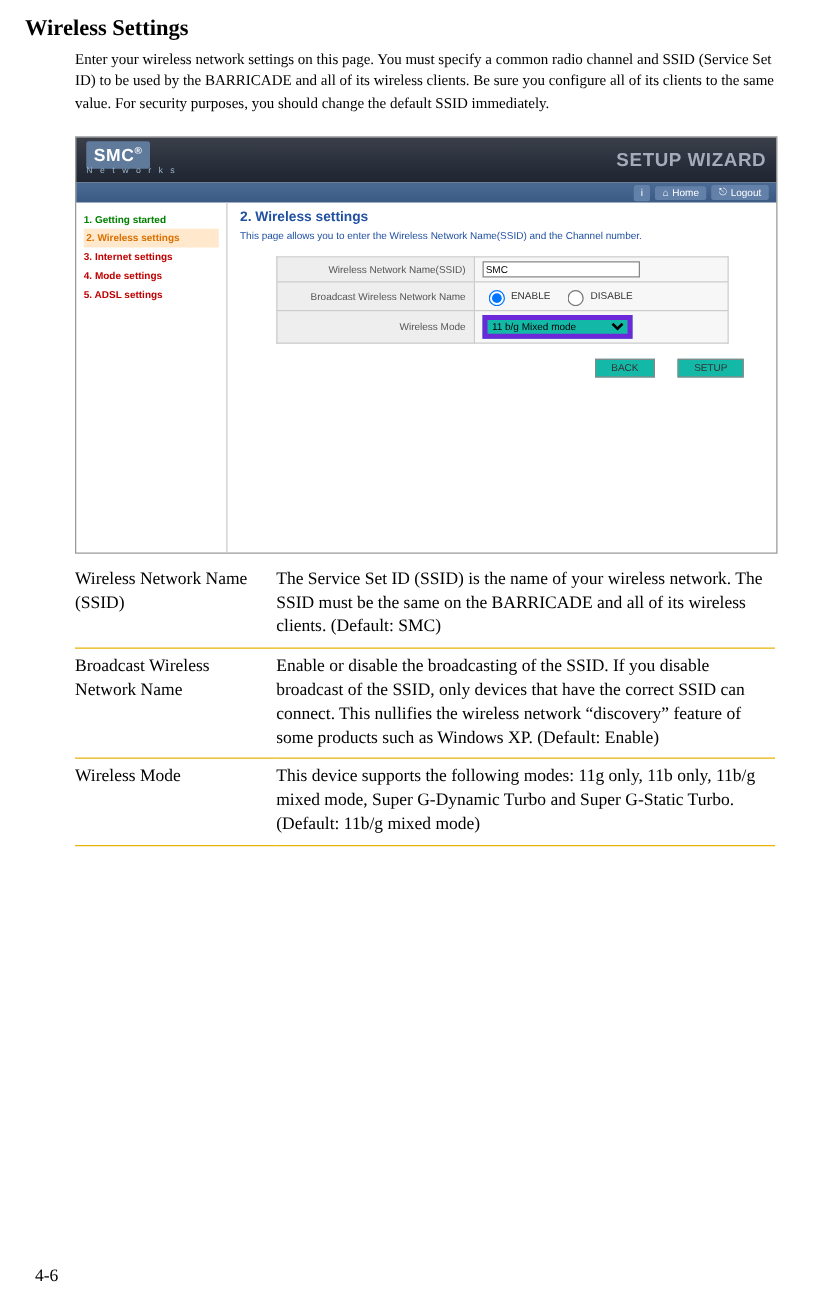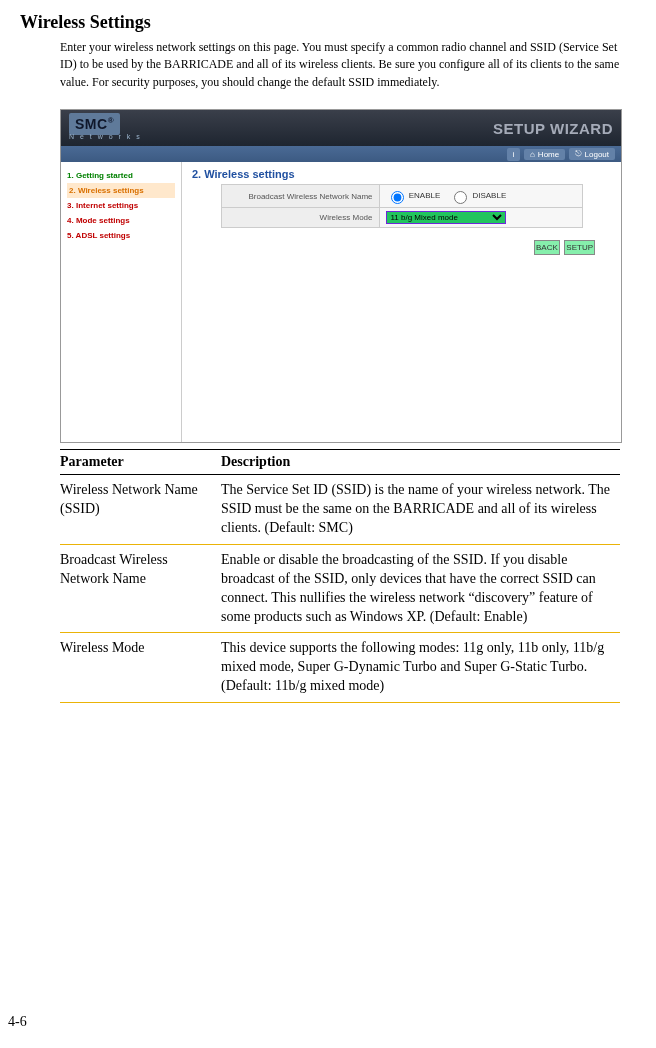--- a/index.html
+++ b/index.html
@@ -54,21 +54,21 @@
     align-items: center;
     justify-content: space-between;
     padding: 0 8px;
   }
   .logo {
     display: flex;
     align-items: center;
   }
   .logo-box {
     background: #5f7a9a;
-    color: #0f172a;
+    color: #ffffff;
     font-weight: bold;
     font-family: Arial, sans-serif;
     font-size: 14px;
     padding: 3px 6px;
     border-radius: 2px;
     letter-spacing: 0.5px;
   }
   .logo-r {
     font-size: 8px;
     vertical-align: super;
@@ -160,34 +160,34 @@
     text-align: left;
   }
   .tiny-input {
     font-size: 8px;
     padding: 1px 2px;
     border: 1px solid #888;
     background: #fff;
   }
   .tiny-select {
     font-size: 8px;
-    border: 1px solid #6d28d9;
-    background: #22c55e;
+    border: 4px solid #6d28d9;
+    background: #14b8a6;
   }
   .shot-footer-btns {
     text-align: right;
     padding: 12px 16px 6px 0;
   }
   .step-btn {
     display: inline-block;
     border: 1px solid #888;
-    background: #86efac;
-    padding: 2px 1px;
-    font-size: 8px;
-    margin-left: 2px;
+    background: #14b8a6;
+    padding: 2px 12px;
+    font-size: 8px;
+    margin-left: 16px;
     font-family: Arial, sans-serif;
   }
   
   .param-table {
     margin: 4px 0 0 40px;
     width: 560px;
     border-collapse: collapse;
     font-size: 14px;
   }
   .param-table th {
@@ -202,21 +202,21 @@
     border-bottom: 1px solid #eab308;
     padding: 6px 6px 6px 0;
     line-height: 1.35;
   }
   .param-table td.pname {
     width: 155px;
   }
   .page-num {
     position: absolute;
     bottom: 18px;
-    left: 8px;
+    left: 28px;
     font-size: 14px;
   }
 </style>
 </head>
 <body>
 
 <div class="page">
 
   <h2 class="section-title">Wireless Settings</h2>
   <p class="intro">Enter your wireless network settings on this page. You must specify a common radio channel and SSID (Service Set ID) to be used by the BARRICADE and all of its wireless clients. Be sure you configure all of its clients to the same value. For security purposes, you should change the default SSID immediately.</p>
@@ -245,23 +245,28 @@
     <div class="shot-body">
       <div class="shot-sidebar">
         <div class="nav-item nav-green"><span>1.</span> <span>Getting started</span></div>
         <div class="nav-item nav-orange"><span>2.</span> <span>Wireless settings</span></div>
         <div class="nav-item nav-red"><span>3.</span> <span>Internet settings</span></div>
         <div class="nav-item nav-red"><span>4.</span> <span>Mode settings</span></div>
         <div class="nav-item nav-red"><span>5.</span> <span>ADSL settings</span></div>
       </div>
       <div class="shot-main">
         <div class="main-title">2. Wireless settings</div>
+        <div class="main-sub">This page allows you to enter the Wireless Network Name(SSID) and the Channel number.</div>
 
         <table class="form-table">
           <tbody>
+              <tr>
+            <td class="label">Wireless Network Name(SSID)</td>
+            <td class="field"><input class="tiny-input" style="width: 120px;" value="SMC"></td>
+          </tr>
           <tr>
             <td class="label">Broadcast Wireless Network Name</td>
             <td class="field">
               <label><input type="radio" checked="" style="vertical-align: middle;"> <span>ENABLE</span></label>
               &nbsp;&nbsp;
               <label><input type="radio" style="vertical-align: middle;"> <span>DISABLE</span></label>
             </td>
           </tr>
           <tr>
             <td class="label">Wireless Mode</td>
@@ -273,24 +278,20 @@
         <div class="shot-footer-btns">
           <span class="step-btn">BACK</span>
           <span class="step-btn">SETUP</span>
         </div>
       </div>
     </div>
   </div>
 
   <table class="param-table">
     <tbody>
-        <tr>
-      <th>Parameter</th>
-      <th>Description</th>
-    </tr>
     <tr>
       <td class="pname">Wireless Network Name (SSID)</td>
       <td>The Service Set ID (SSID) is the name of your wireless network. The SSID must be the same on the BARRICADE and all of its wireless clients. (Default: SMC)</td>
     </tr>
     <tr>
       <td class="pname">Broadcast Wireless Network Name</td>
       <td>Enable or disable the broadcasting of the SSID. If you disable broadcast of the SSID, only devices that have the correct SSID can connect. This nullifies the wireless network “discovery” feature of some products such as Windows XP. (Default: Enable)</td>
     </tr>
     <tr>
       <td class="pname">Wireless Mode</td>

